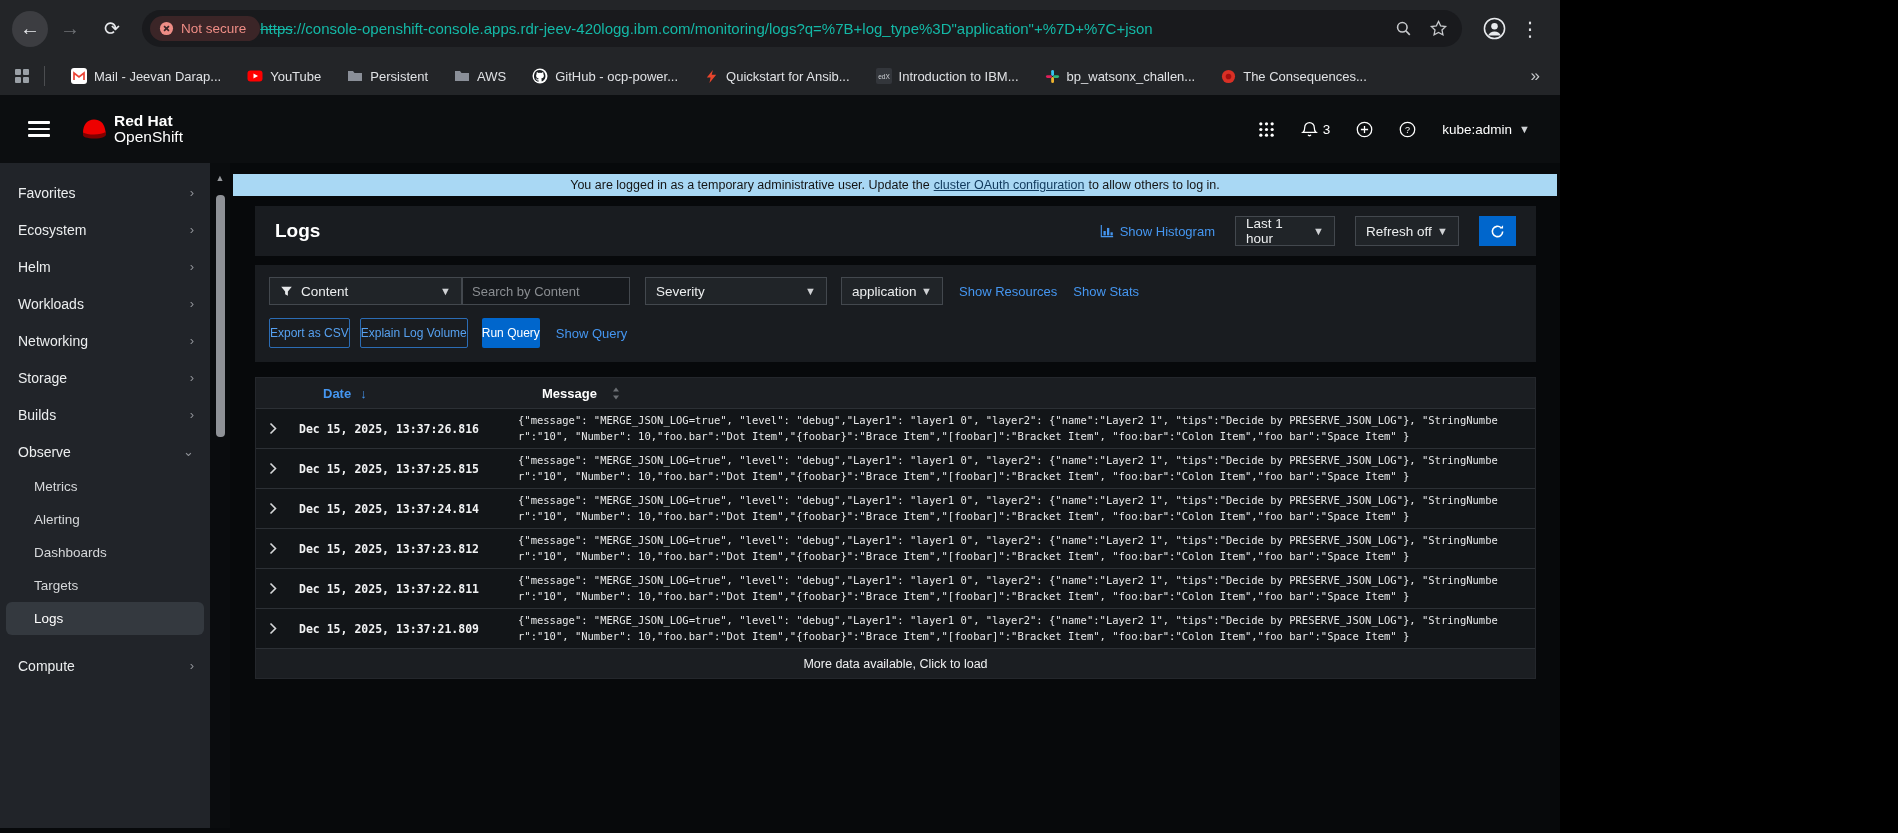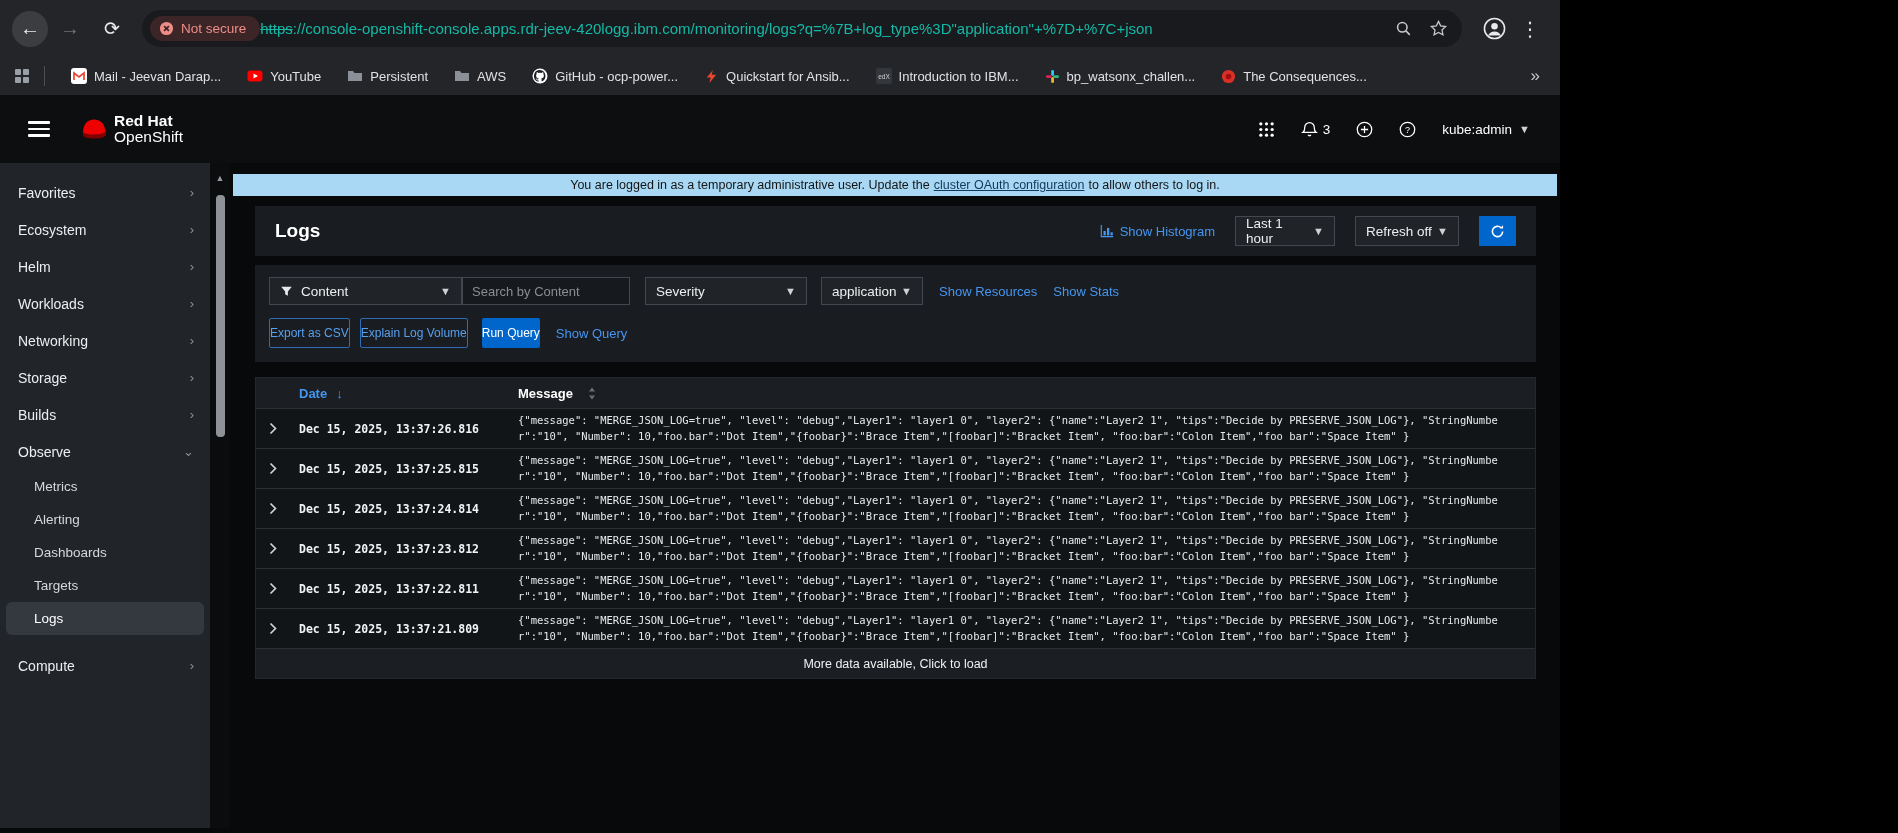--- a/index.html
+++ b/index.html
@@ -82,32 +82,32 @@
               justify-content:center; cursor:pointer; }
 
   
   .filter-panel { margin-top:9px; padding:12px 14px 14px 14px; }
   .frow { display:flex; align-items:center; }
   .dd-content { width:193px; height:28px; gap:8px; justify-content:flex-start; }
   .dd-content .caret { margin-left:auto; }
   .search { width:168px; height:28px; background:#16191d; border:1px solid #43484e; color:#e4e6e8;
             font-size:13px; padding:0 9px; }
   .search::placeholder { color:#8a8d91; }
-  .dd-sev { width:162px; height:28px; margin-left:15px; }
+  .dd-sev { width:182px; height:28px; margin-left:15px; }
   .dd-app { width:102px; height:28px; margin-left:14px; }
   .frow .link { margin-left:16px; }
   .frow2 { margin-top:13px; gap:10px; }
   .btn { font-size:12px; height:30px; padding:0 0; cursor:pointer; border-radius:2px; }
   .btn.secondary { background:transparent; border:1px solid #2b6cb4; color:#56a0ef; }
   .btn.primary { background:#0066cc; border:none; color:#fff; margin-left:4px; }
   .frow2 .link { margin-left:6px; }
 
   
   .table-panel { margin-top:15px; background:#121518; border:1px solid #24272c; }
-  .thead { height:30px; background:#1b1e22; display:flex; align-items:center; font-size:13px; font-weight:700; }
+  .thead { height:30px; background:#1b1e22; display:flex; align-items:center; font-size:13px; font-weight:700;padding-left:24px; }
   .col-exp { width:40px; flex:0 0 auto; }
   .col-date { width:222px; flex:0 0 auto; display:flex; align-items:center; gap:9px; }
   .col-msg { flex:1; display:flex; align-items:center; gap:15px; min-width:0; }
   .th-date { color:#4596f0; padding-left:3px; }
   .sort-desc { color:#4596f0; font-size:13px; font-weight:700; }
   .th-msg { color:#fff; }
   .lrow { height:40px; display:flex; align-items:center; border-top:1px solid #2c3035; }
   .exp-btn { width:40px; display:flex; align-items:center; padding-left:13px; cursor:pointer; }
   .ldate { width:222px; flex:0 0 auto; font-family:"DejaVu Sans Mono", monospace; font-size:11.5px;
            font-weight:700; color:#f2f3f4; padding-left:3px; }

